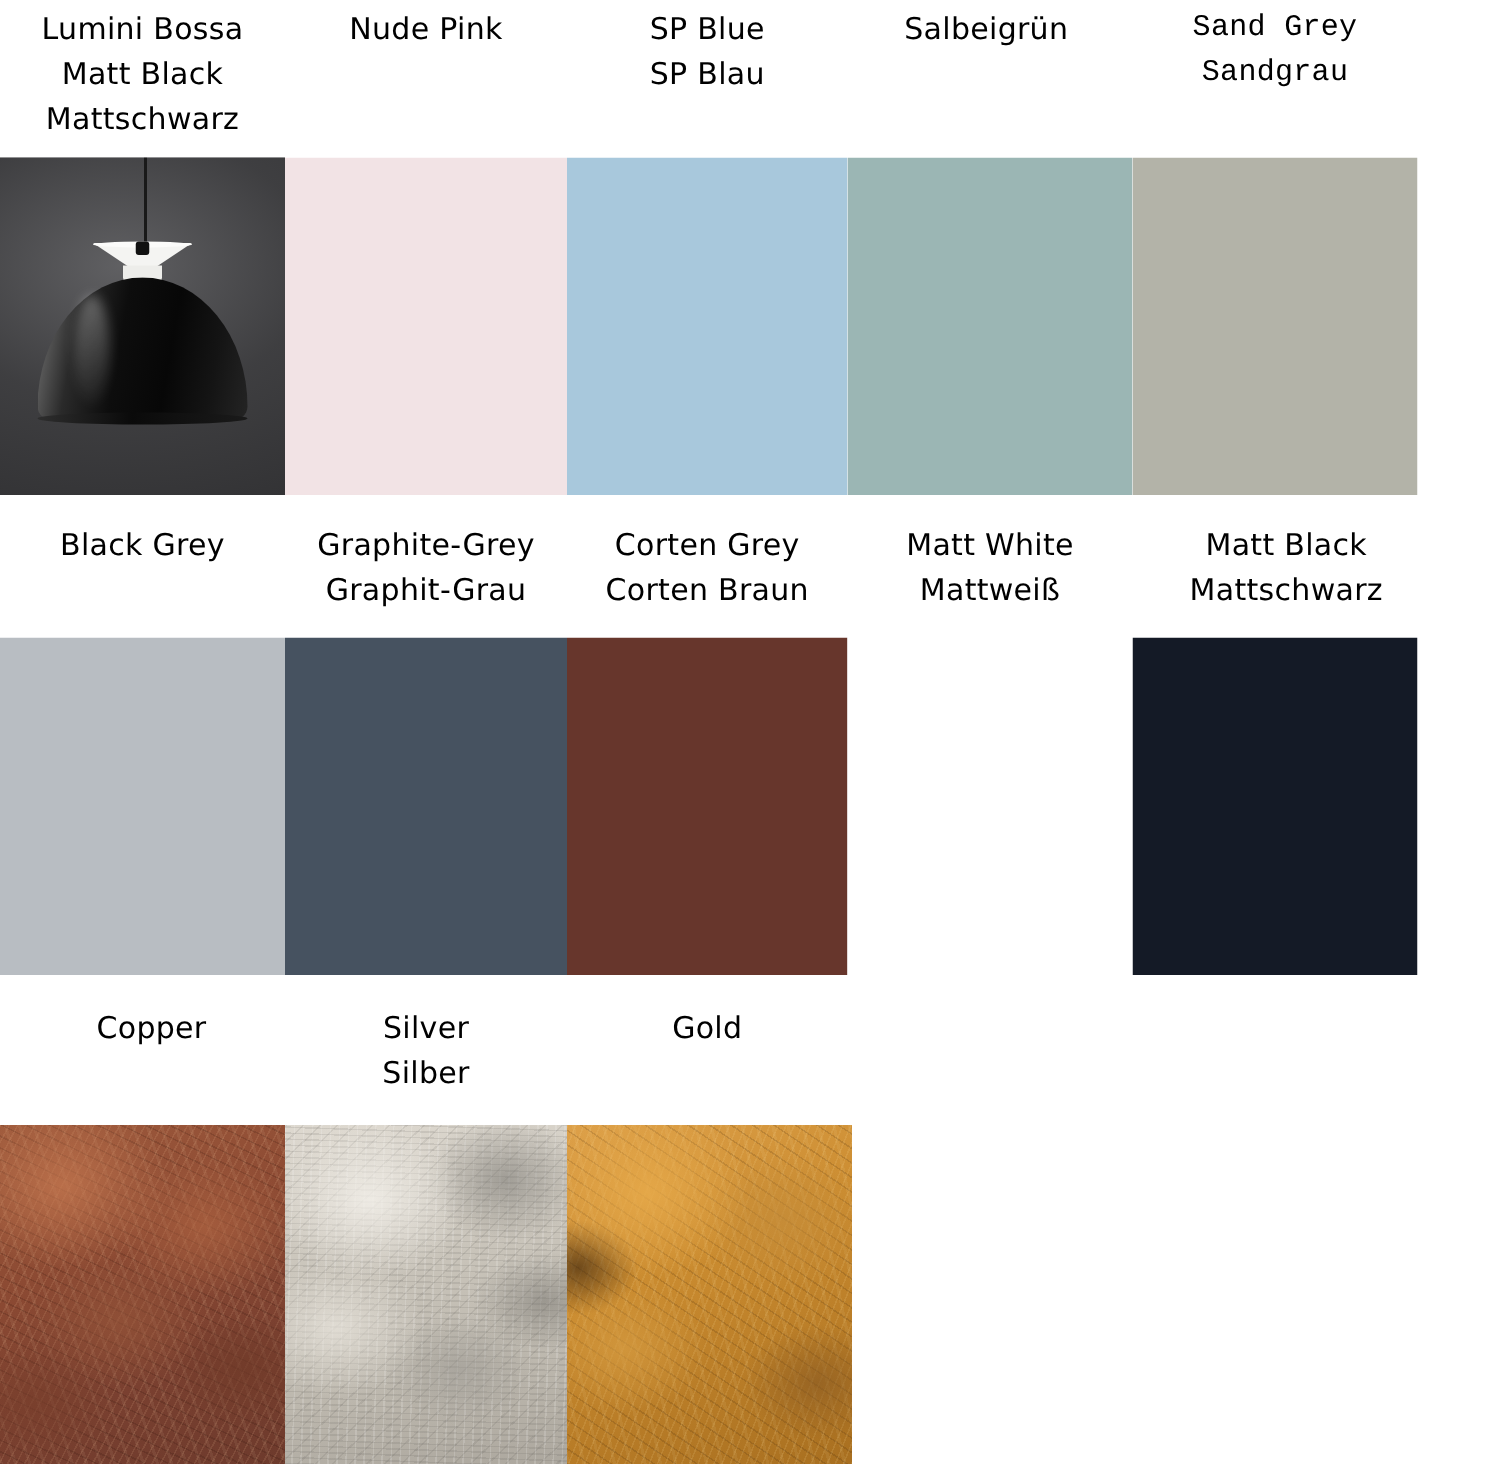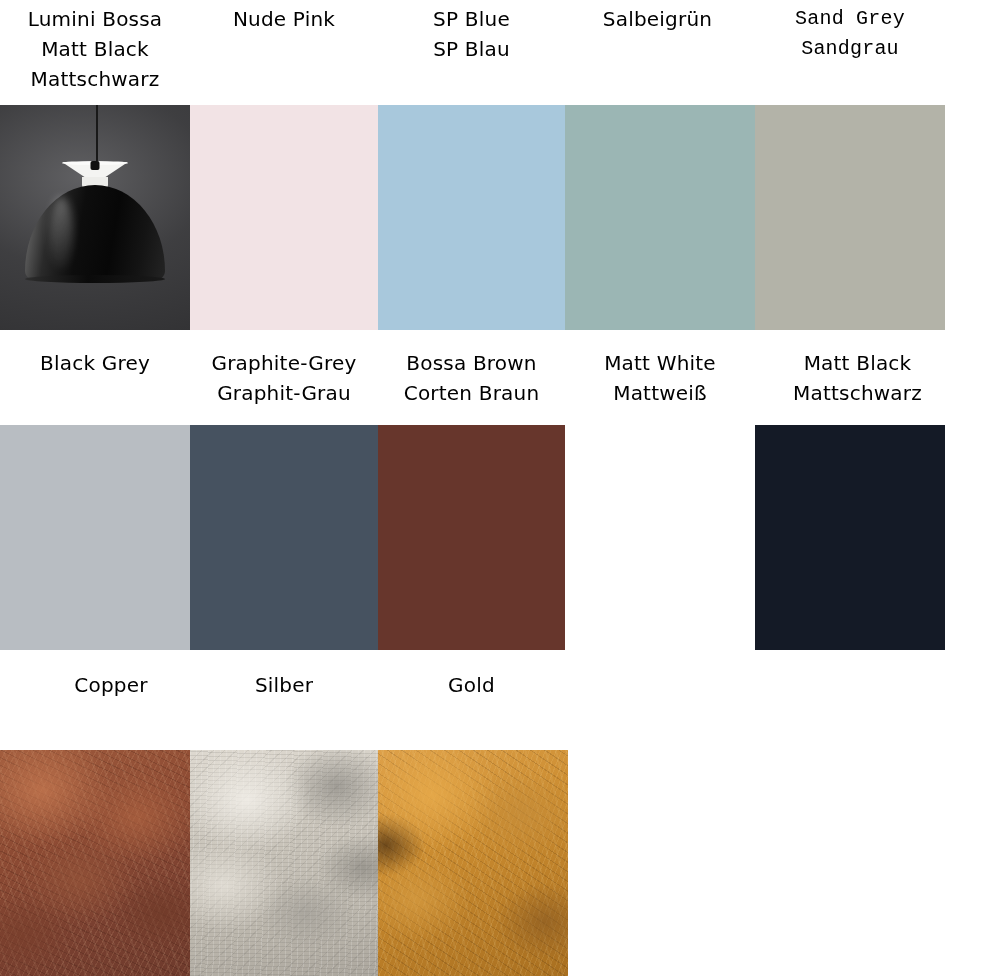--- a/index.html
+++ b/index.html
@@ -247,21 +247,21 @@
     </div>
     <div class="label-band" style="top: 348px;">
       <div class="swatch-label" style="left: 0px; width: 190px;">
         <span class="ln">Black Grey</span>
       </div>
       <div class="swatch-label" style="left: 190px; width: 188px;">
         <span class="ln">Graphite-Grey</span>
         <span class="ln">Graphit-Grau</span>
       </div>
       <div class="swatch-label" style="left: 378px; width: 187px;">
-        <span class="ln">Bossa Brown</span>
+        <span class="ln">Corten Grey</span>
         <span class="ln">Corten Braun</span>
       </div>
       <div class="swatch-label" style="left: 565px; width: 190px;">
         <span class="ln">Matt White</span>
         <span class="ln">Mattweiß</span>
       </div>
       <div class="swatch-label" style="left: 760px; width: 195px;">
         <span class="ln">Matt Black</span>
         <span class="ln">Mattschwarz</span>
       </div>
@@ -277,24 +277,25 @@
         <div class="flat" style="background: rgb(103, 54, 44);"></div>
       </div>
       <div class="swatch" style="left: 565px; width: 190px; height: 225px;">
         <div class="flat" style="background: rgb(255, 255, 255);"></div>
       </div>
       <div class="swatch" style="left: 755px; width: 190px; height: 225px;">
         <div class="flat" style="background: rgb(20, 26, 38);"></div>
       </div>
     </div>
     <div class="label-band" style="top: 670px;">
-      <div class="swatch-label" style="left: 16px; width: 190px;">
+      <div class="swatch-label" style="left: 6px; width: 190px;">
         <span class="ln">Copper</span>
       </div>
       <div class="swatch-label" style="left: 190px; width: 188px;">
+        <span class="ln">Silver</span>
         <span class="ln">Silber</span>
       </div>
       <div class="swatch-label" style="left: 378px; width: 187px;">
         <span class="ln">Gold</span>
       </div>
     </div>
     <div class="swatch-band" style="top: 750px; height: 226px;">
       <div class="swatch" style="left: 0px; width: 190px; height: 226px;">
         <div class="tex tex-copper"></div>
       </div>

